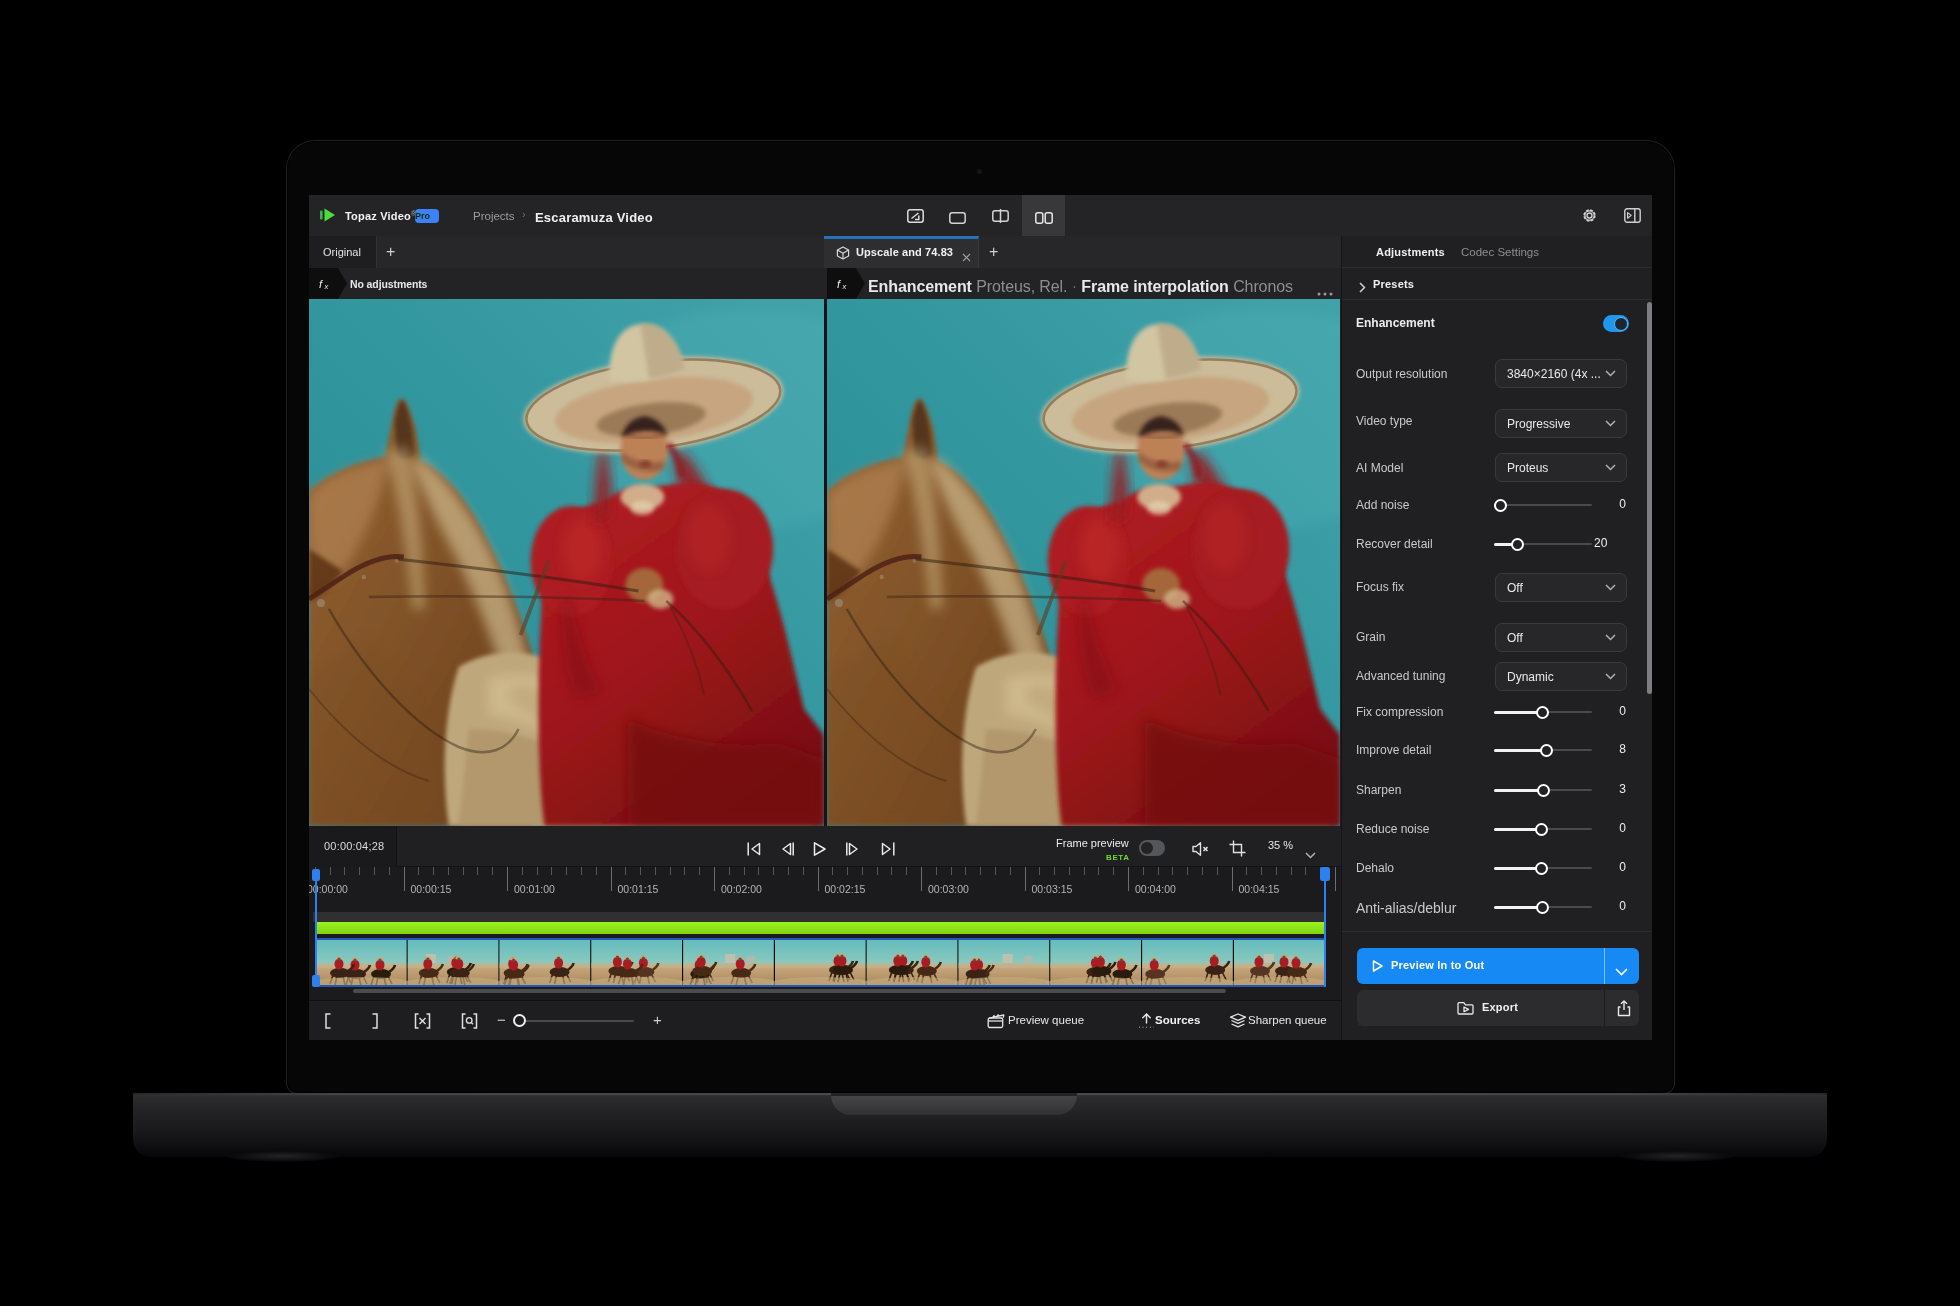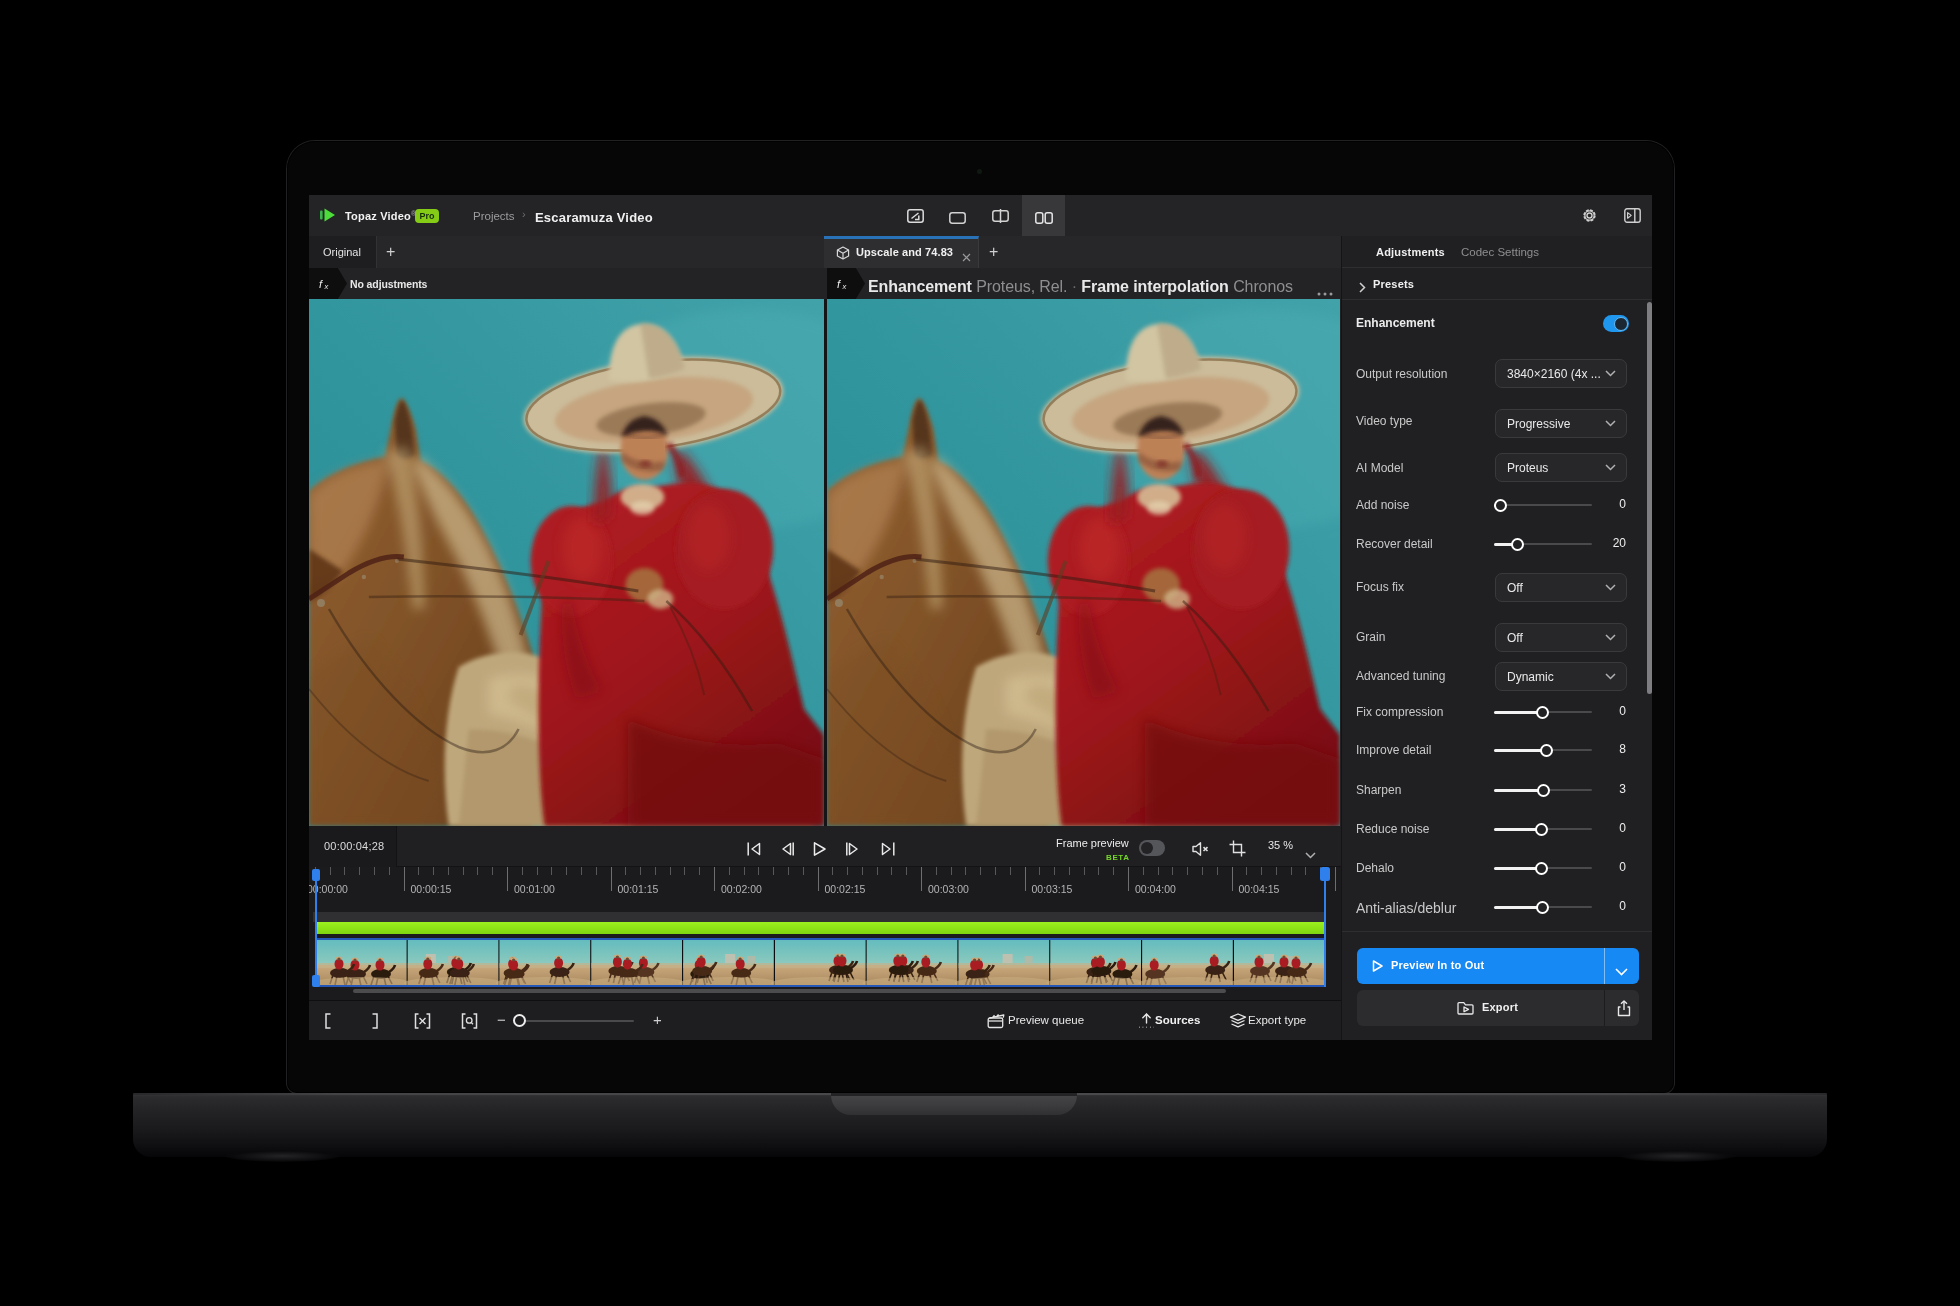--- a/index.html
+++ b/index.html
@@ -7,21 +7,21 @@
 <div class="abs" style="left:0;top:0;width:1960px;height:1306px;background:#000">
     <div class="abs" style="left:287px;top:141px;width:1387px;height:952px;background:#060607;border-radius:28px 28px 10px 10px;box-shadow:0 0 0 1px rgba(88,88,92,0.38), inset 0 0 0 1px rgba(0,0,0,0.8)">
       <div class="abs" style="left:690px;top:28px;width:5px;height:5px;border-radius:50%;background:#101812"></div>
       <div class="abs" style="left:22px;top:54px;width:1343px;height:845px;background:#222225;overflow:hidden">
         <div class="abs" style="left:0;top:0;width:1343px;height:41px;background:#242427">
           <div class="abs" style="left:11px;top:13px"><svg width="17" height="14" viewBox="0 0 17 14">
               <rect x="0" y="2.5" width="2.6" height="9" rx="1" fill="#39b54a"></rect>
               <path d="M4.5,0.5 L15,7 L4.5,13.5 Z" fill="#4ddd3a"></path>
             </svg></div>
           <div class="abs" style="left:36px;top:15px;font-size:11px;font-weight:600;color:#f2f2f2;letter-spacing:0.2px">Topaz Video<span style="font-size:7px;vertical-align:4px;color:#9a9a9a">®</span></div>
-          <div class="abs" style="left:106px;top:14px;width:24px;height:14px;background:#84cc16;border-radius:4px;text-align:center;font-size:9px;font-weight:700;color:#15300a;line-height:14px">Pro</div>
+          <div class="abs" style="left:106px;top:14px;width:24px;height:14px;background:#3b82f6;border-radius:4px;font-size:9px;font-weight:700;color:#15300a;line-height:14px">Pro</div>
           <div class="abs" style="left:164px;top:15px;font-size:11.5px;color:#9c9c9e">Projects</div>
           <div class="abs" style="left:213px;top:13px;font-size:11px;color:#6e6e70">›</div>
           <div class="abs" style="left:226px;top:15px;font-size:13px;font-weight:600;color:#f0f0f0;letter-spacing:0.2px">Escaramuza Video</div>
           <div class="abs" style="left:713px;top:0;width:43px;height:41px;background:#38383b"></div>
           <div class="abs" style="left:598px;top:14px"><svg width="17" height="14" viewBox="0 0 17 14">
               <rect x="0.8" y="0.8" width="15.4" height="12.4" rx="2.2" fill="none" stroke="#dcdcdc" stroke-width="1.5"></rect>
               <path d="M4.5,9.5 L11.5,4" stroke="#dcdcdc" stroke-width="1.5"></path>
               <path d="M8,10.5 L11.8,10.5 L11.8,6.6" stroke="#dcdcdc" stroke-width="1.5" fill="none"></path>
             </svg></div>
           <div class="abs" style="left:640px;top:15px"><svg width="17" height="12" viewBox="0 0 17 12">
@@ -735,21 +735,21 @@
               </g>
             </svg></div>
           <div class="abs" style="left:846px;top:13px;font-size:11.5px;font-weight:600;color:#f0f0f0">Sources</div>
           <div class="abs" style="left:920px;top:12px"><svg width="18" height="16" viewBox="0 0 18 16">
               <g fill="none" stroke="#e4e4e4" stroke-width="1.3" stroke-linejoin="round">
                 <path d="M9,1 L16.5,4.2 L9,7.4 L1.5,4.2 Z"></path>
                 <path d="M2.5,7.5 L9,10.4 L15.5,7.5"></path>
                 <path d="M2.5,11 L9,13.9 L15.5,11"></path>
               </g>
             </svg></div>
-          <div class="abs" style="left:939px;top:13px;font-size:11.5px;color:#e8e8e8">Export type</div>
+          <div class="abs" style="left:939px;top:13px;font-size:11.5px;color:#e8e8e8">Sharpen queue</div>
         </div>
         <div class="abs" style="left:1032px;top:41px;width:311px;height:804px;background:#202023;border-left:1px solid #141416">
           <div class="abs" style="left:34px;top:10px;font-size:11px;font-weight:600;color:#f0f0f0;letter-spacing:0.2px">Adjustments</div>
           <div class="abs" style="left:119px;top:10px;font-size:11.5px;color:#8e8e90">Codec Settings</div>
           <div class="abs" style="left:0;top:31px;width:311px;height:1px;background:#2e2e31"></div>
           <div class="abs" style="left:17px;top:43px"><svg width="7" height="11" viewBox="0 0 7 11">
               <path d="M1,1 L5.5,5.5 L1,10" fill="none" stroke="#cfcfcf" stroke-width="1.5"></path>
             </svg></div>
           <div class="abs" style="left:31px;top:42px;font-size:11px;font-weight:600;color:#f0f0f0;letter-spacing:0.2px">Presets</div>
           <div class="abs" style="left:0;top:63px;width:311px;height:1px;background:#2e2e31"></div>
@@ -780,21 +780,21 @@
           </div>
           <div style="position:absolute;left:14px;top:262px;font-size:12px;font-weight:400;color:#c9c9c9;white-space:nowrap">Add noise</div>
           <div style="position:absolute;left:152px;top:268px;width:98px;height:2px;background:#4a4a4d;border-radius:1px"></div>
           <div style="position:absolute;left:152px;top:267.5px;width:6px;height:3px;background:#f2f2f2;border-radius:1.5px"></div>
           <div style="position:absolute;left:151.5px;top:262.5px;width:13px;height:13px;border-radius:50%;background:#222224;border:2.5px solid #fff;box-sizing:border-box"></div>
           <div style="position:absolute;left:252px;top:261px;width:32px;text-align:right;font-size:12px;color:#ededed">0</div>
           <div style="position:absolute;left:14px;top:301px;font-size:12px;font-weight:400;color:#c9c9c9;white-space:nowrap">Recover detail</div>
           <div style="position:absolute;left:152px;top:307px;width:98px;height:2px;background:#4a4a4d;border-radius:1px"></div>
           <div style="position:absolute;left:152px;top:306.5px;width:23px;height:3px;background:#f2f2f2;border-radius:1.5px"></div>
           <div style="position:absolute;left:168.5px;top:301.5px;width:13px;height:13px;border-radius:50%;background:#222224;border:2.5px solid #fff;box-sizing:border-box"></div>
-          <div style="position:absolute;left:252px;top:300px;width:32px;text-align:right;font-size:12px;color:#ededed">20</div>
+          <div style="position:absolute;left:252px;top:300px;width:32px;font-size:12px;color:#ededed">20</div>
           <div style="position:absolute;left:14px;top:344px;font-size:12px;font-weight:400;color:#c9c9c9;white-space:nowrap">Focus fix</div>
           <div style="position:absolute;left:153px;top:337px;width:132px;height:29px;background:#27272a;border:1px solid #3a3a3d;border-radius:7px;box-sizing:border-box;display:flex;align-items:center;justify-content:space-between;padding:0 10px 0 11px">
             <span style="font-size:12px;color:#e9e9e9;white-space:nowrap;overflow:hidden">Off</span>
             <svg width="11" height="7" viewBox="0 0 11 7">
               <path d="M1,1 L5.5,5.5 L10,1" fill="none" stroke="#b0b0b0" stroke-width="1.5"></path>
             </svg>
           </div>
           <div style="position:absolute;left:14px;top:394px;font-size:12px;font-weight:400;color:#c9c9c9;white-space:nowrap">Grain</div>
           <div style="position:absolute;left:153px;top:387px;width:132px;height:29px;background:#27272a;border:1px solid #3a3a3d;border-radius:7px;box-sizing:border-box;display:flex;align-items:center;justify-content:space-between;padding:0 10px 0 11px">
             <span style="font-size:12px;color:#e9e9e9;white-space:nowrap;overflow:hidden">Off</span>

